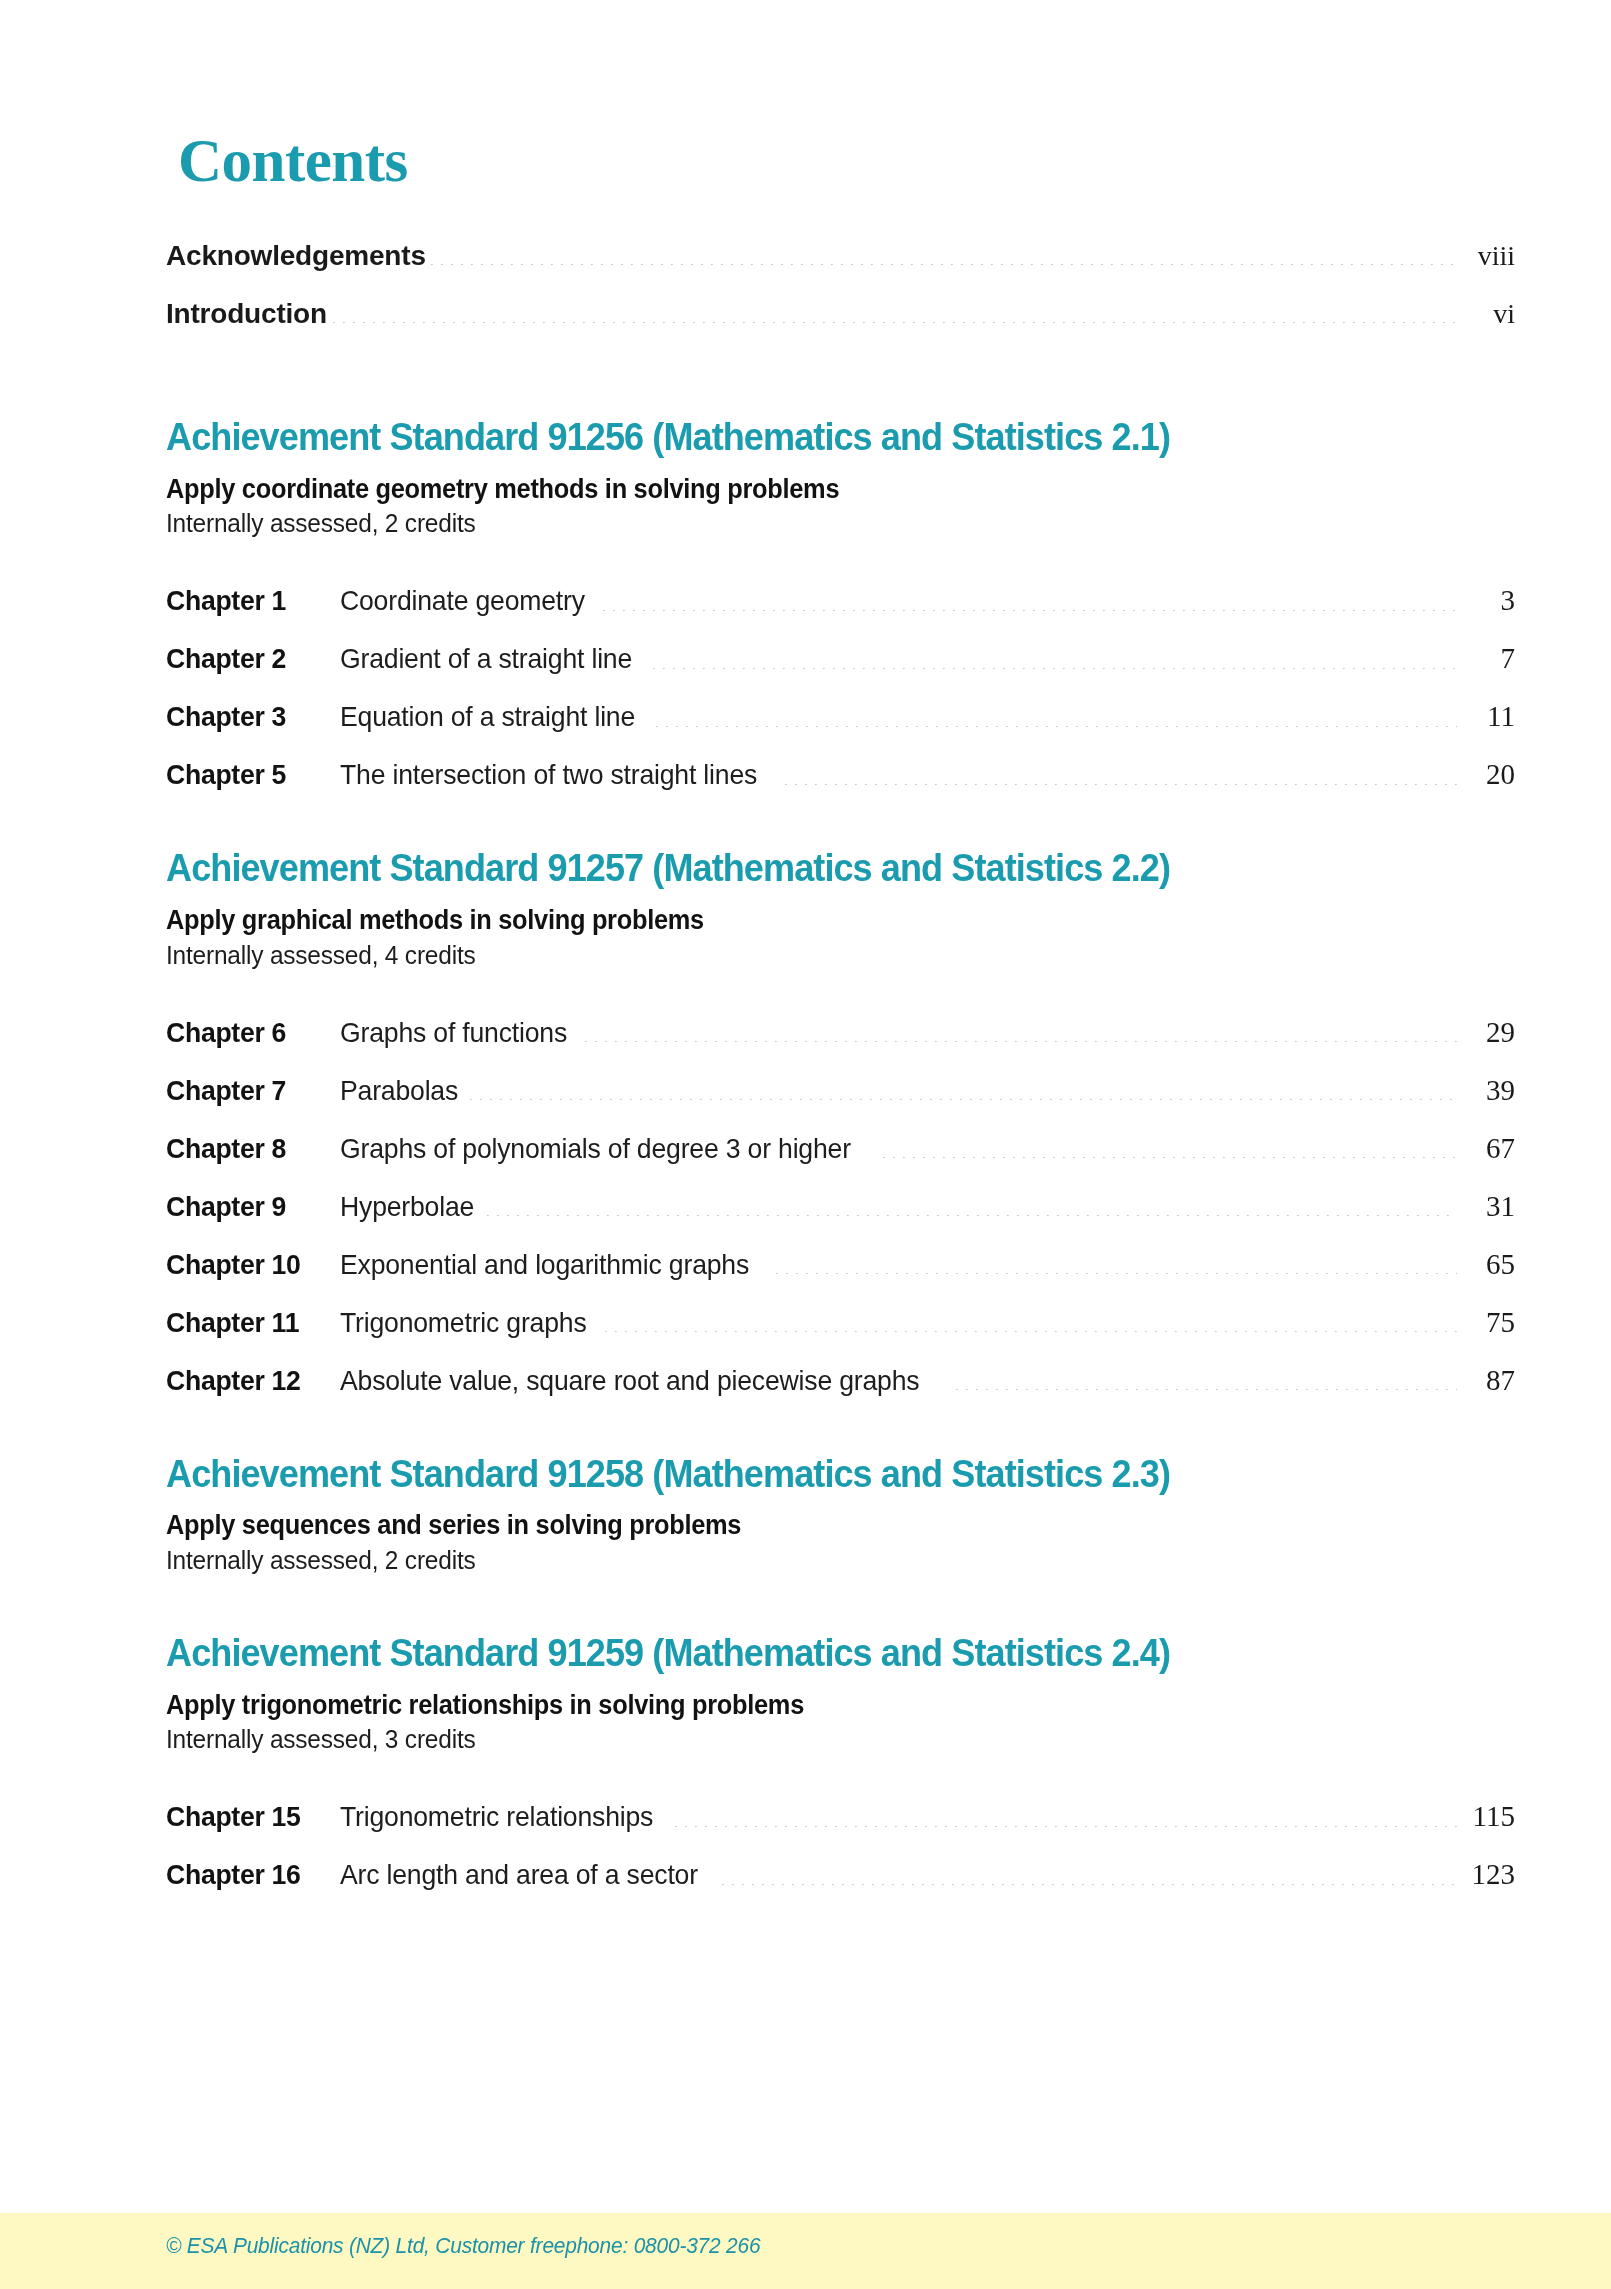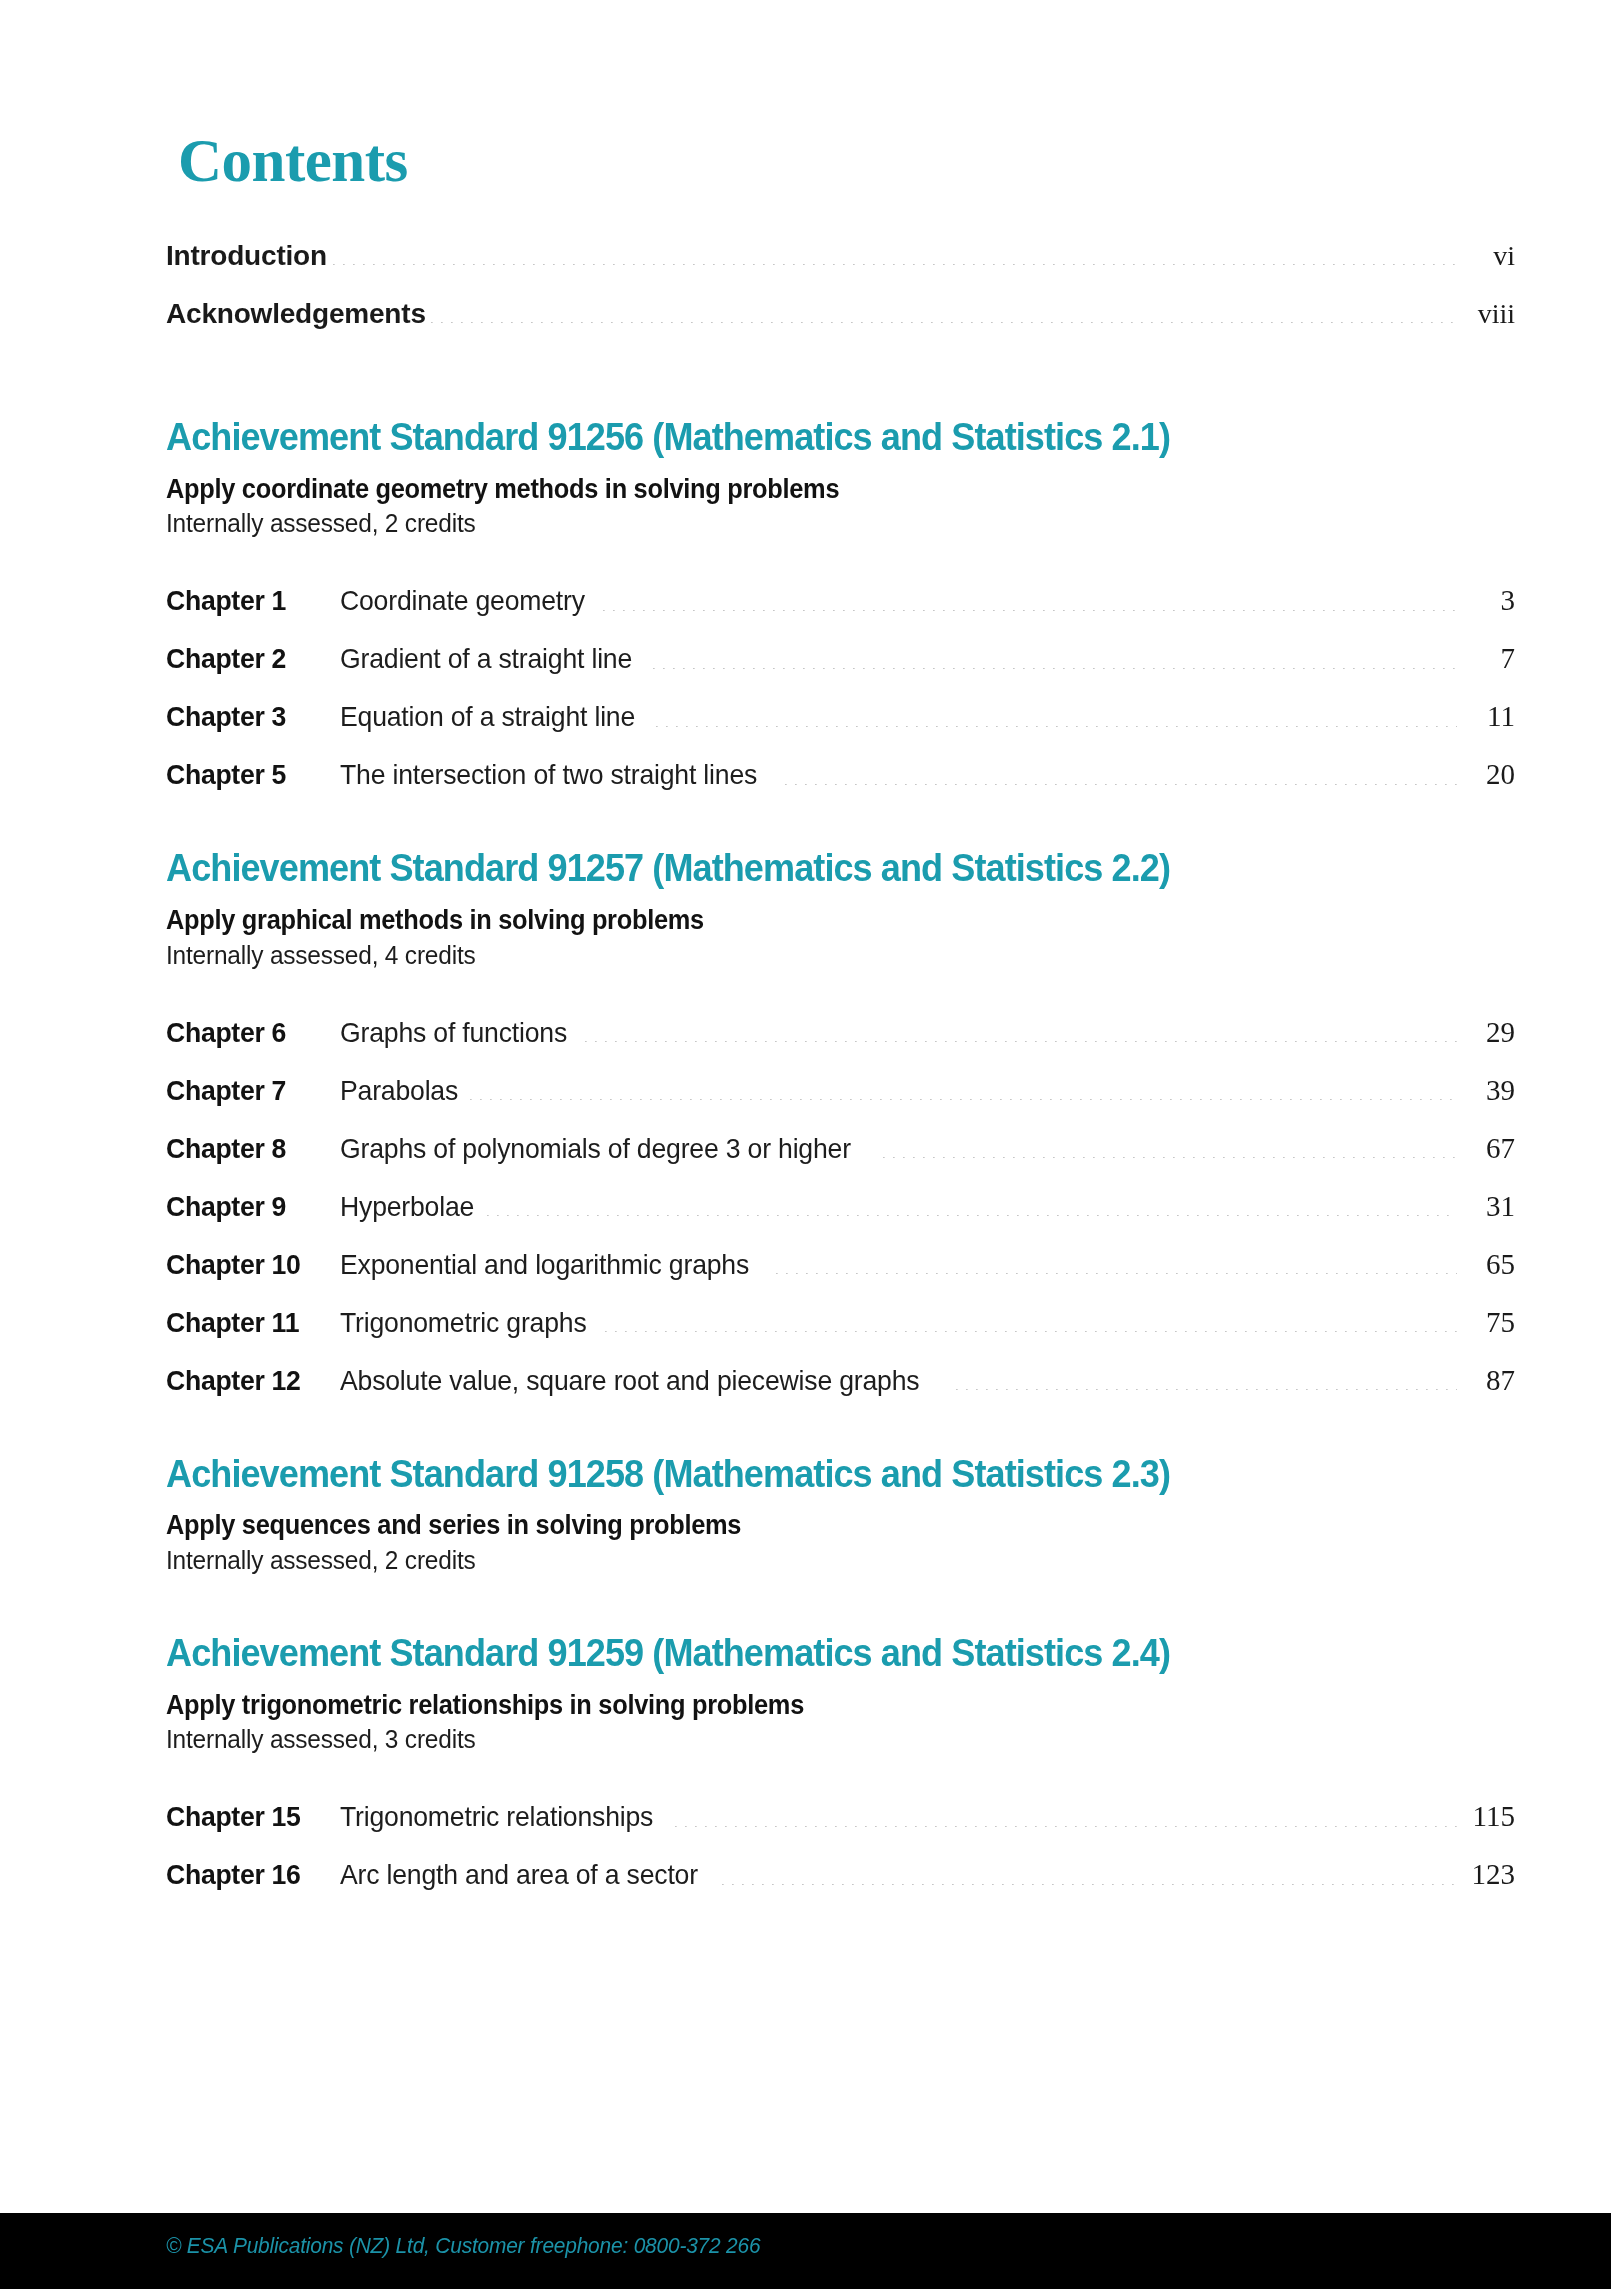--- a/index.html
+++ b/index.html
@@ -175,21 +175,21 @@
     white-space: nowrap;
   }
 
   
   .footer-band {
     position: absolute;
     left: 0;
     right: 0;
     bottom: 0;
     height: 77px;
-    background: #000000;
+    background: #fef9c3;
   }
   .footer-text {
     position: absolute;
     left: 166px;
     top: 20px;
     font-family: "Liberation Sans", "DejaVu Sans", sans-serif;
     font-style: italic;
     font-size: 22px;
     color: #1b92a8;
     letter-spacing: -0.2px;
@@ -202,28 +202,28 @@
 <body>
 
 <div class="page">
 
   <div class="content">
 
     <h1 class="toc-title">Contents</h1>
 
     <div class="front-list">
         <div class="front-row">
+          <span class="fm-label">Acknowledgements</span>
+          <span class="leader"></span>
+          <span class="fm-page">viii</span>
+        </div>
+        <div class="front-row">
           <span class="fm-label">Introduction</span>
           <span class="leader"></span>
           <span class="fm-page">vi</span>
-        </div>
-        <div class="front-row">
-          <span class="fm-label">Acknowledgements</span>
-          <span class="leader"></span>
-          <span class="fm-page">viii</span>
         </div>
       </div>
 
     <div>
         <section class="standard-block first">
           <h2 class="std-heading">Achievement Standard 91256 (Mathematics and Statistics 2.1)</h2>
           <p class="std-subtitle">Apply coordinate geometry methods in solving problems</p>
           <p class="std-credits">Internally assessed, 2 credits</p>
           <div class="chapter-list">
             <div class="toc-row">

